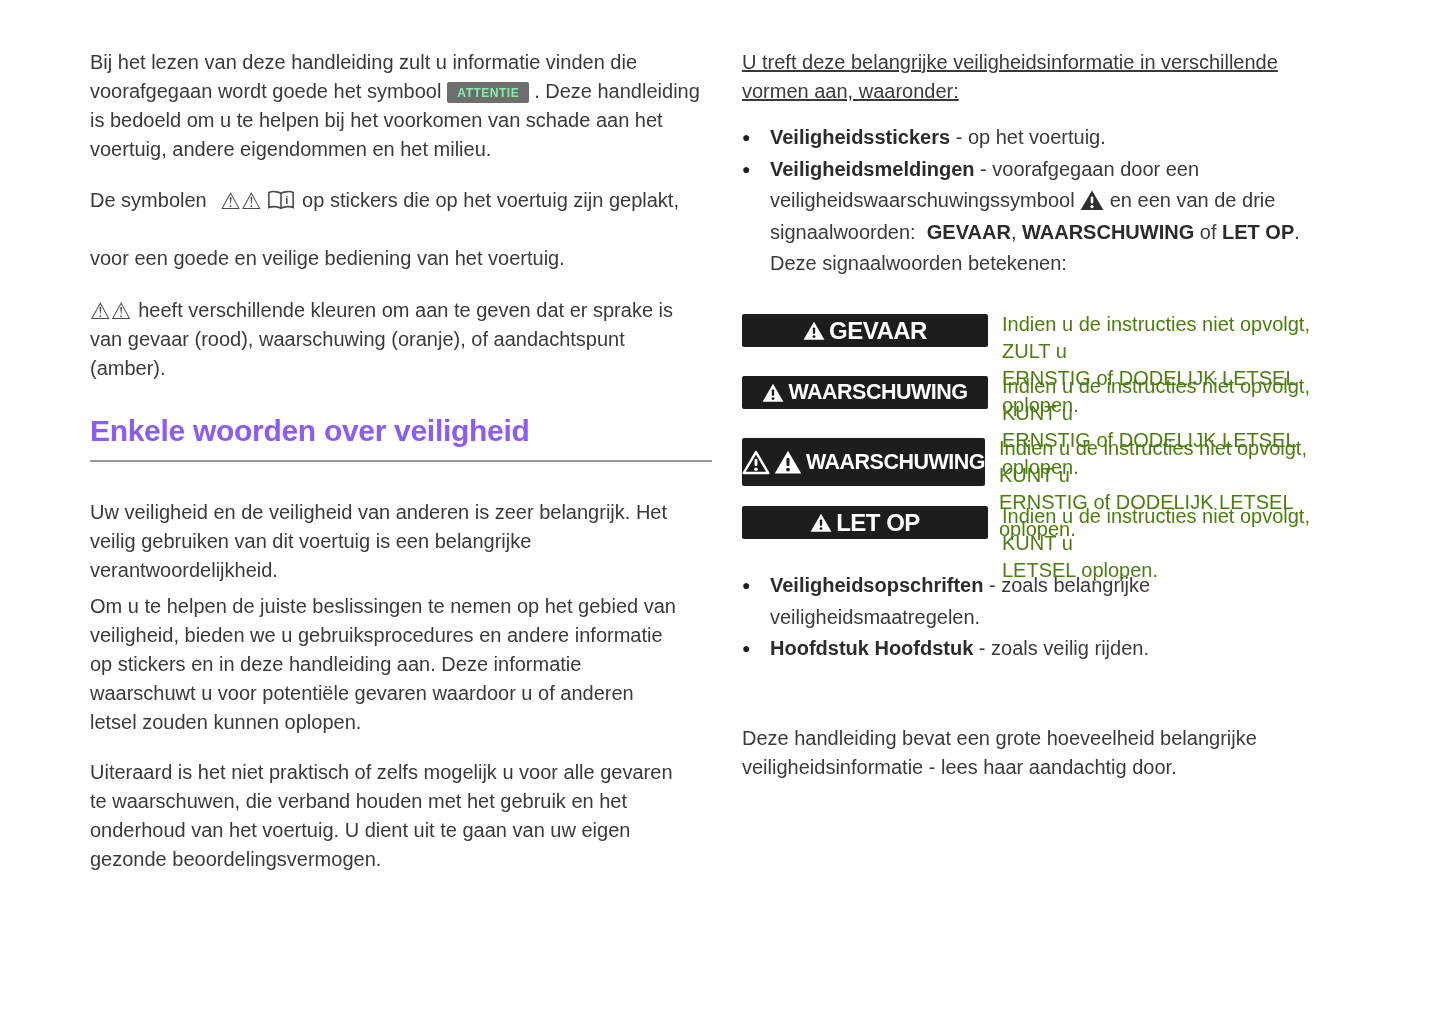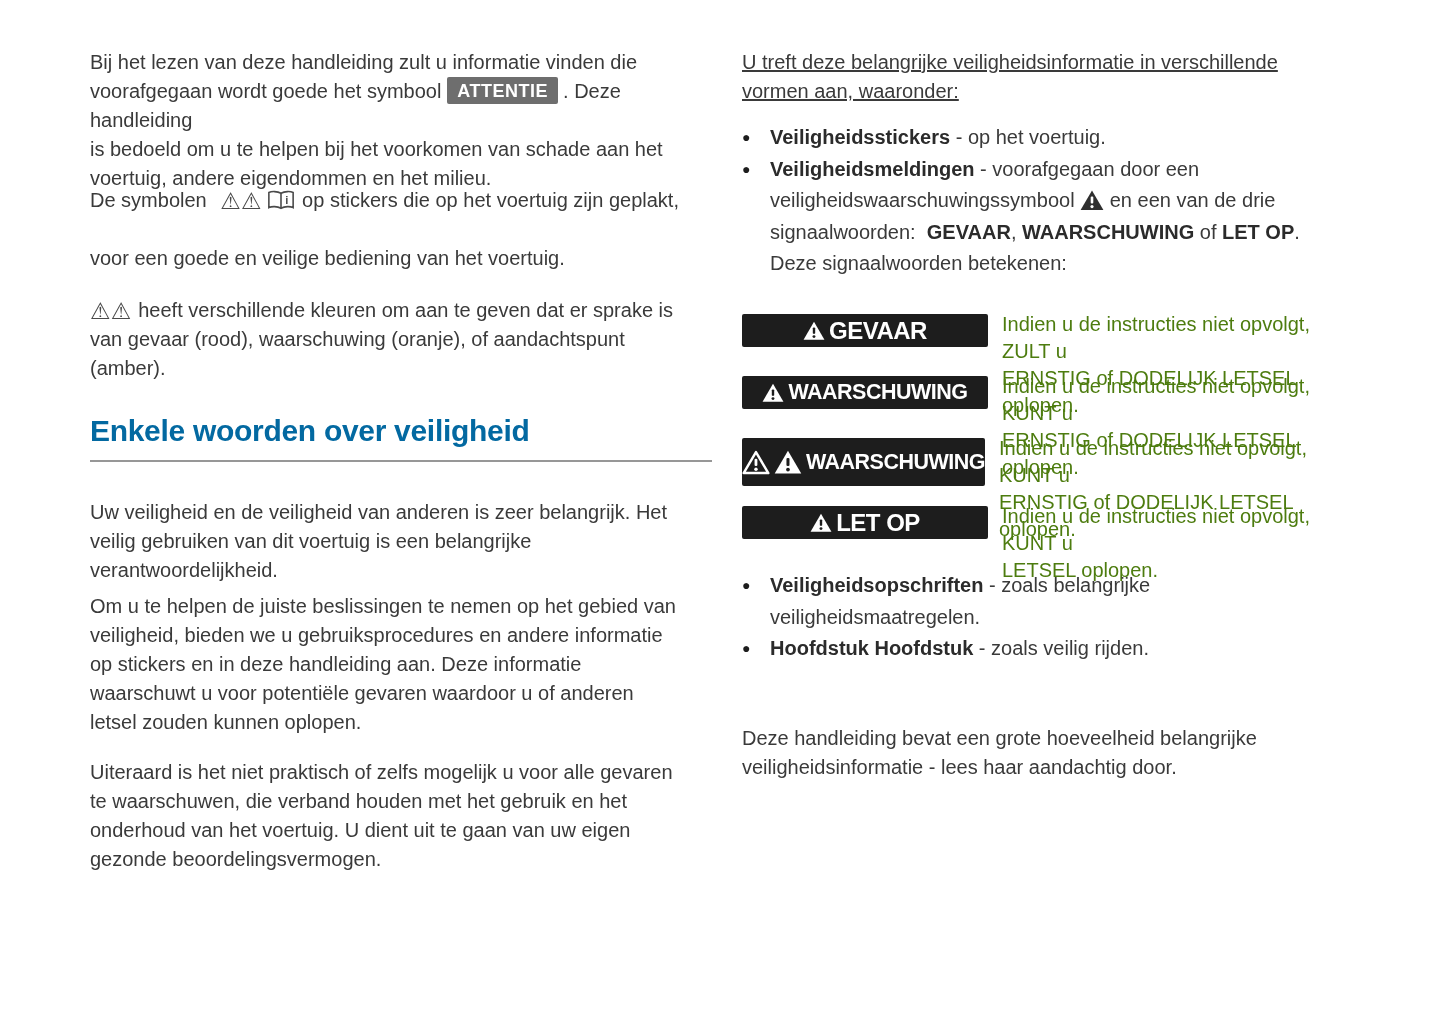--- a/index.html
+++ b/index.html
@@ -6,25 +6,25 @@
   .page{
     position:relative;width:1445px;height:1019px;background:#ffffff;overflow:hidden;
     font-family:"Liberation Sans","DejaVu Sans",sans-serif;
     color:#3a3a3a;
   }
   .abs{position:absolute;}
   .col-left{left:90px;width:622px;}
   .col-right{left:742px;width:620px;}
   .body-text{font-size:20px;line-height:29px;color:#3a3a3a;}
   .bold{font-weight:bold;color:#2b2b2b;}
-  .heading{font-size:30px;line-height:38px;font-weight:bold;color:#0369a1;letter-spacing:-0.3px;}
+  .heading{font-size:30px;line-height:38px;font-weight:bold;color:#8b5cf6;letter-spacing:-0.3px;}
   .rule{border:none;border-top:2px solid #979797;width:622px;margin:0;}
   .attentie{
-    display:inline-block;background:#6e6e6e;color:#ffffff;font-weight:bold;
-    font-size:18px;line-height:1;padding:5px 10px 4px 10px;border-radius:2px;
+    display:inline-block;background:#6e6e6e;color:#86efac;font-weight:bold;
+    font-size:12px;line-height:1;padding:5px 10px 4px 10px;border-radius:2px;
     margin:0 5px 0 6px;letter-spacing:0.5px;vertical-align:1px;
   }
   .tri-char{font-family:"DejaVu Sans",sans-serif;font-size:23px;color:#4a4a4a;line-height:1;vertical-align:-2px;}
   .tri-char.b{font-weight:bold;}
   .gap-r{margin-right:7px;}
   .gap-l{margin-left:8px;}
   .inline-svg{vertical-align:-4px;}
   .blist{font-size:20px;line-height:31.5px;}
   .blist .li{padding-left:28px;}
   .bullet-marker{display:inline-block;width:28px;margin-left:-28px;font-size:14px;color:#1d1d1d;vertical-align:2px;}

